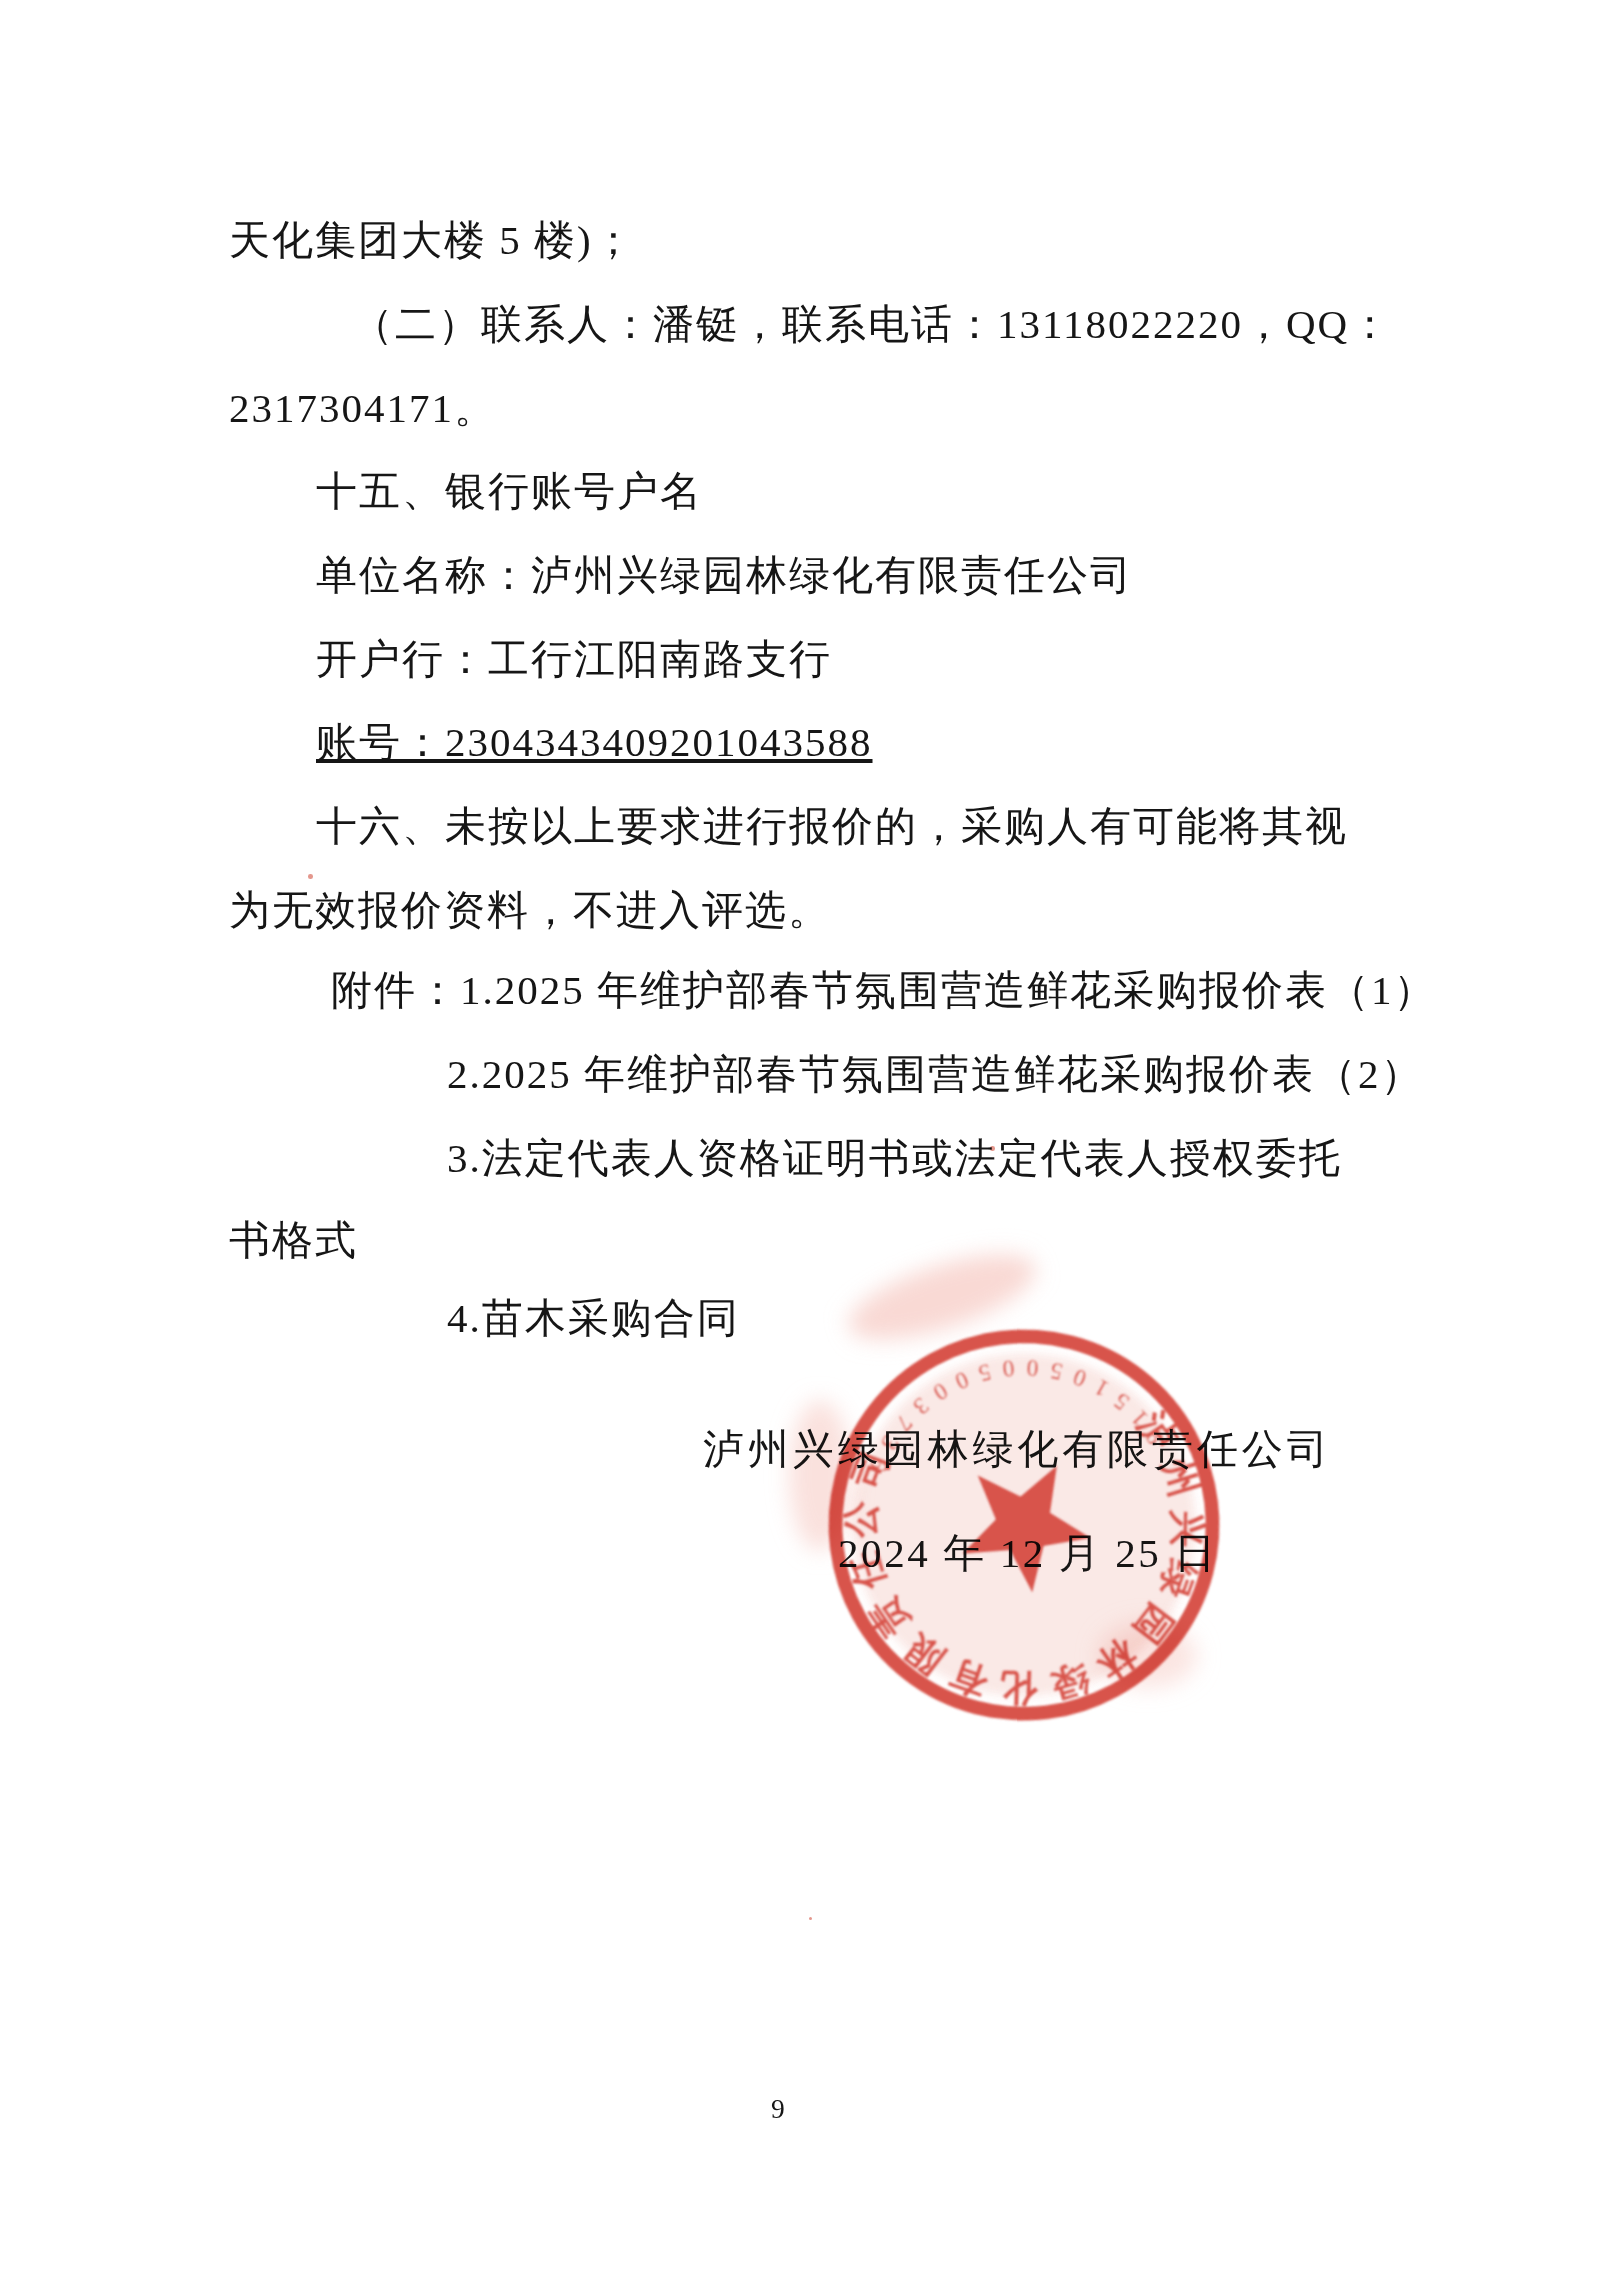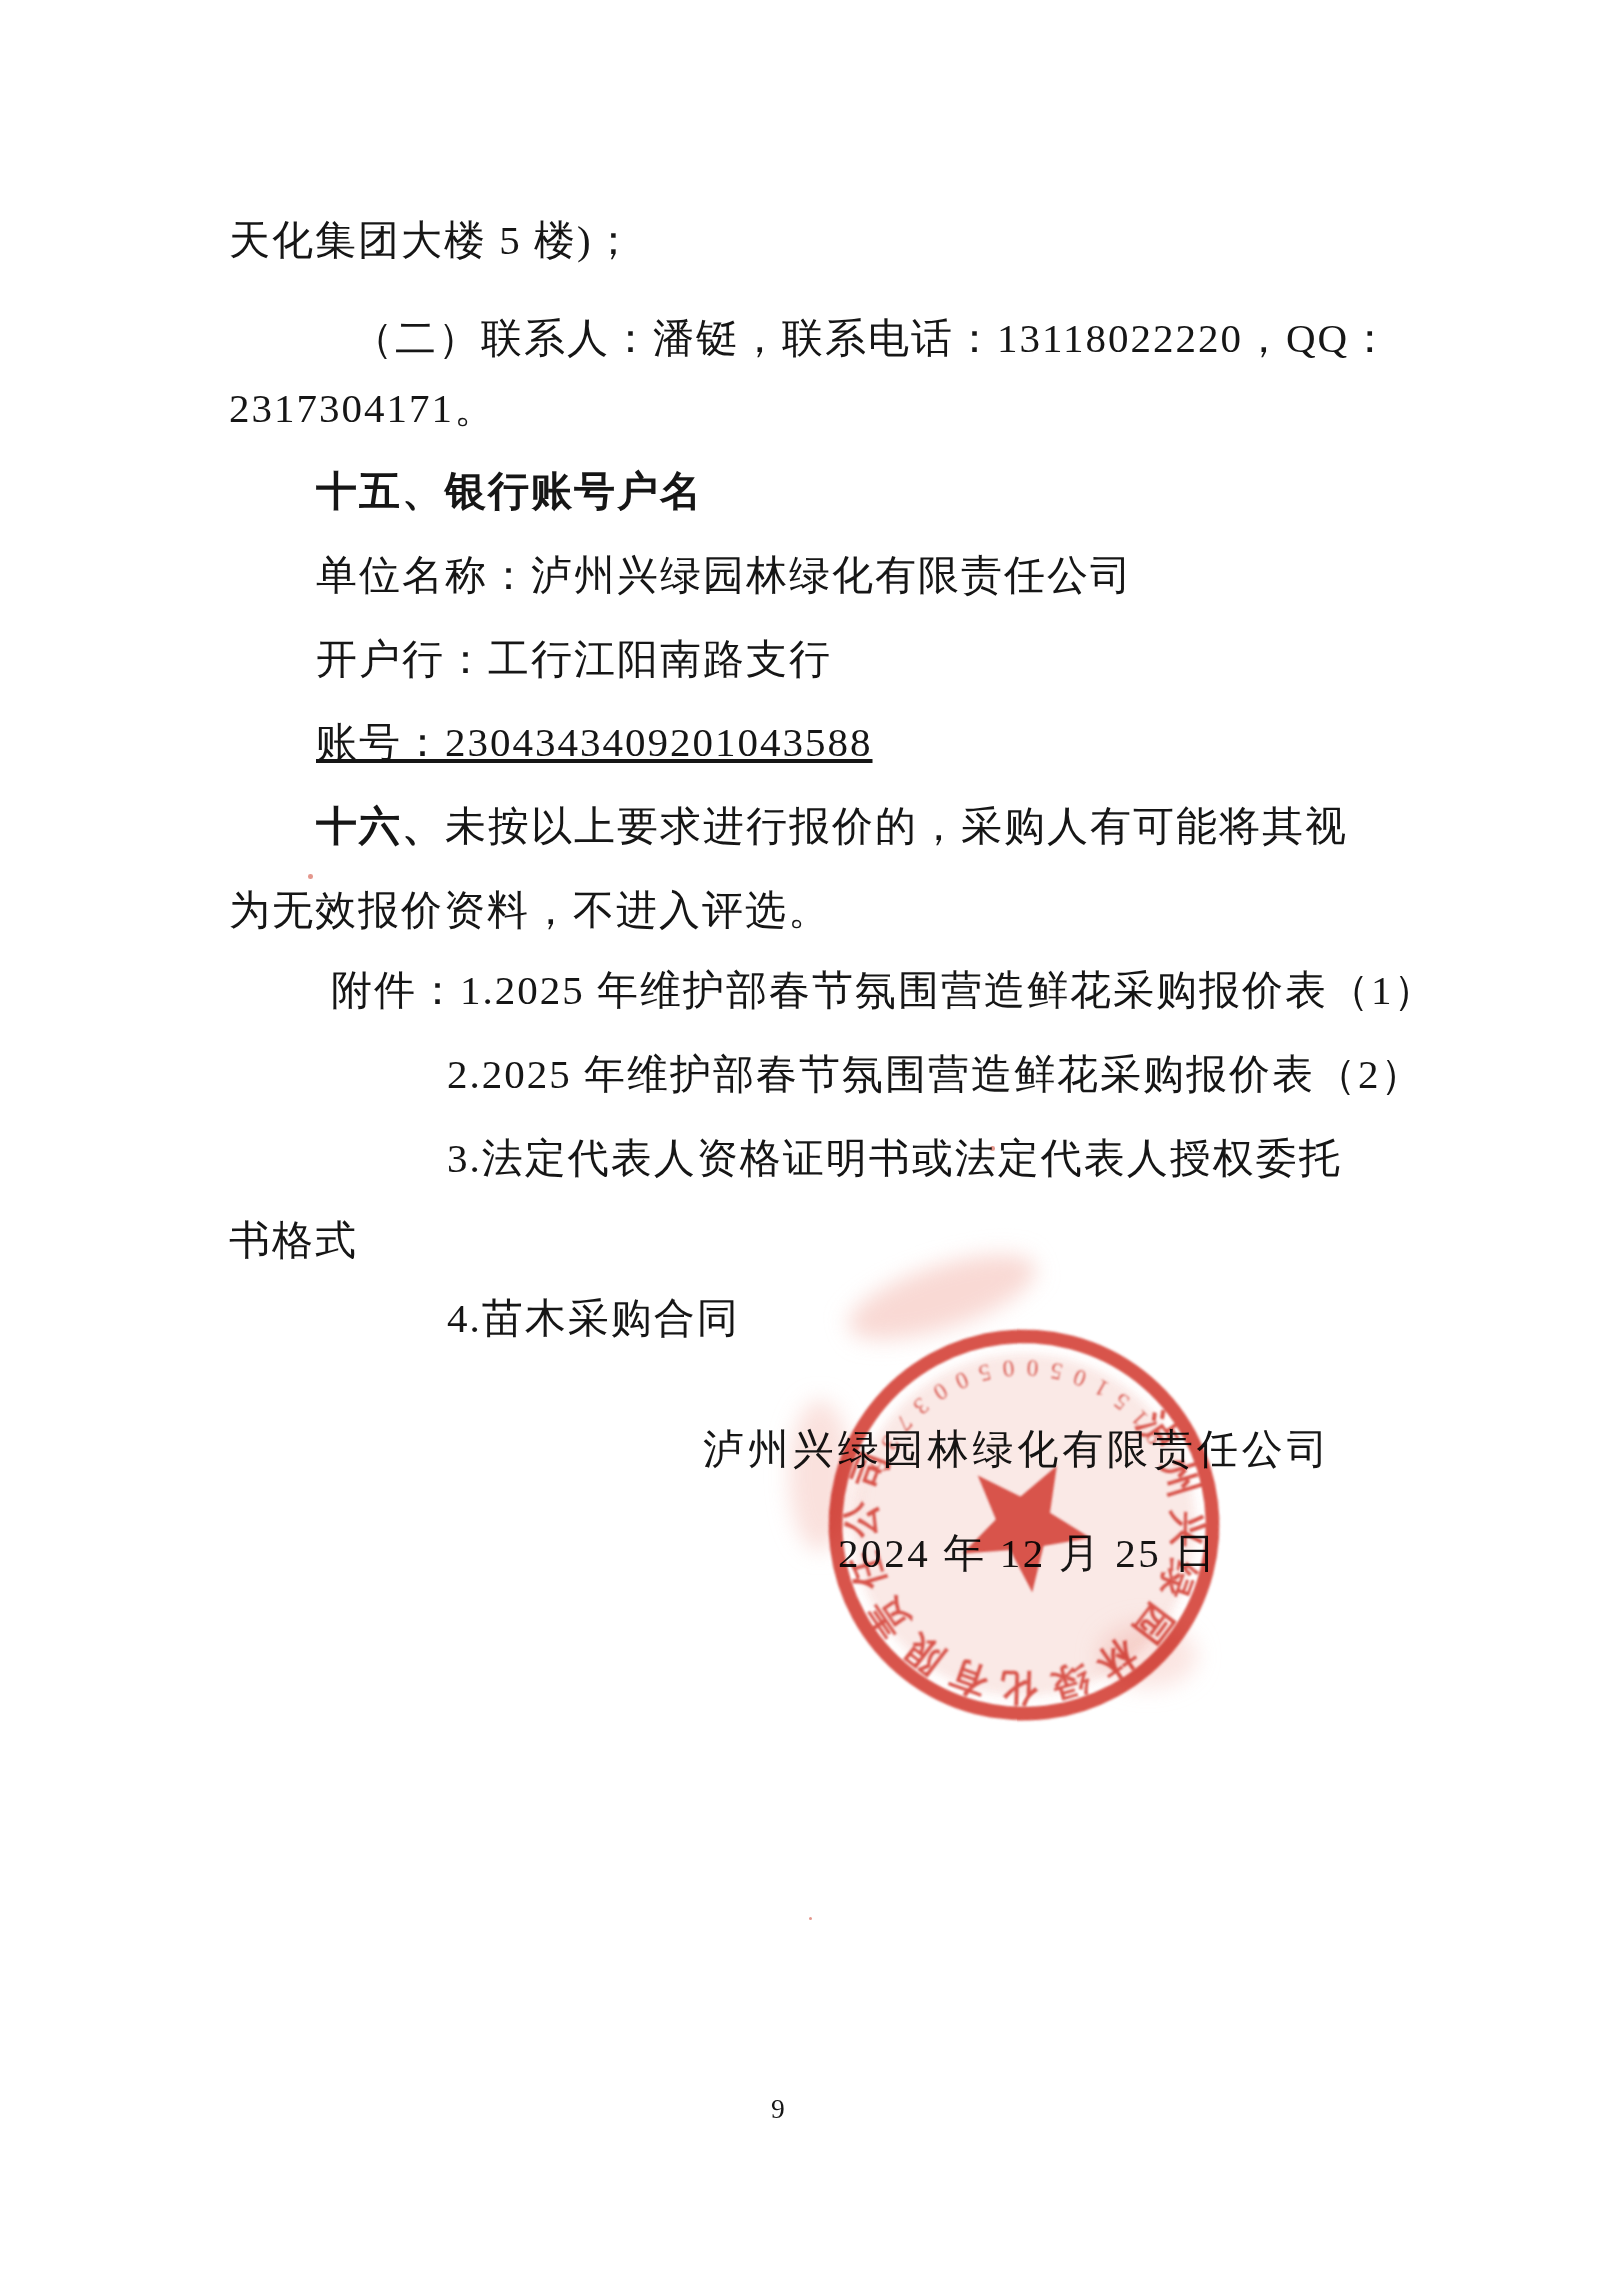--- a/index.html
+++ b/index.html
@@ -13,21 +13,21 @@
     color:#161616;
   }
   .tl{
     position:absolute;
     font-size:41px;
     line-height:1.1;
     letter-spacing:2px;
     white-space:pre;
     color:#161616;
   }
-  .bold{font-weight:bold;}
+  .bold{font-weight:normal;}
   .inline{display:inline;position:static;}
   .pagenum{
     position:absolute;
     left:771px;top:2093px;
     font-size:27.5px;letter-spacing:0;
   }
   .seal-wrap{
     position:absolute;
     left:808px;top:1309px;
     width:432px;height:432px;
@@ -49,21 +49,21 @@
     background:#d86b5c;opacity:.7;
     mix-blend-mode:multiply;
   }
 </style>
 </head>
 <body>
 
 <div class="page">
 
   <div class="tl" style="left:229px;top:218px;">天化集团大楼 5 楼)；</div>
-  <div class="tl" style="left:352px;top:316px;text-align:center;">（二）联系人：潘铤，联系电话：13118022220，QQ：</div>
+  <div class="tl" style="left:352px;top:302px;text-align:center;">（二）联系人：潘铤，联系电话：13118022220，QQ：</div>
   <div class="tl" style="left:229px;top:386px;">2317304171。</div>
   <div class="tl bold" style="left:316px;top:469px;">十五、银行账号户名</div>
   <div class="tl" style="left:316px;top:553px;">单位名称：泸州兴绿园林绿化有限责任公司</div>
   <div class="tl" style="left:316px;top:637px;">开户行：工行江阳南路支行</div>
   <div class="tl" style="left:316px;top:720px;text-decoration:underline;">账号：2304343409201043588</div>
 
   <div class="tl" style="left:316px;top:804px;"><span class="inline bold">十六、</span><span class="inline">未按以上要求进行报价的，采购人有可能将其视</span></div>
 
   <div class="tl" style="left:229px;top:888px;">为无效报价资料，不进入评选。</div>
   <div class="tl" style="left:331px;top:968px;">附件：1.2025 年维护部春节氛围营造鲜花采购报价表（1）</div>

